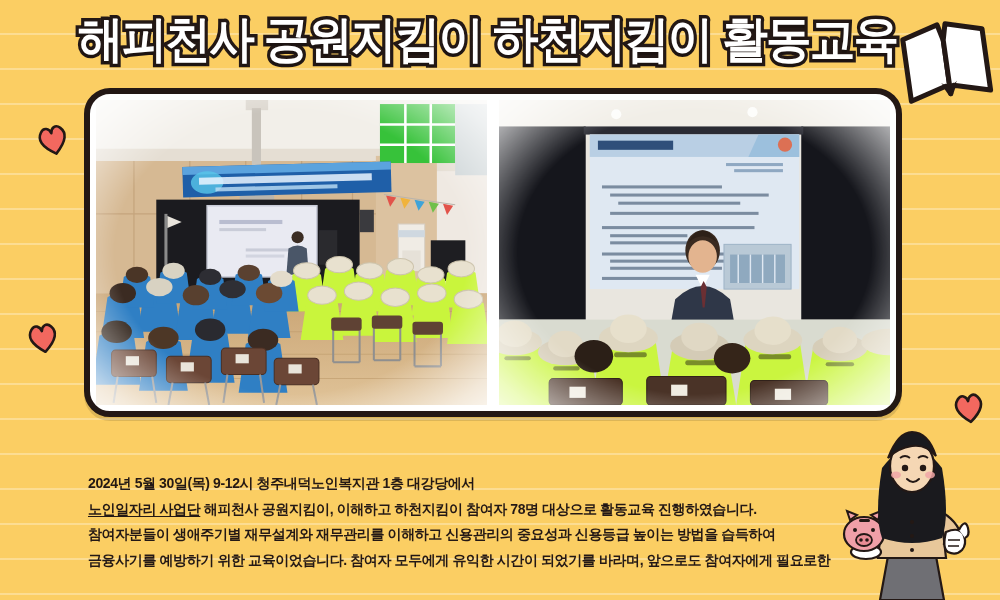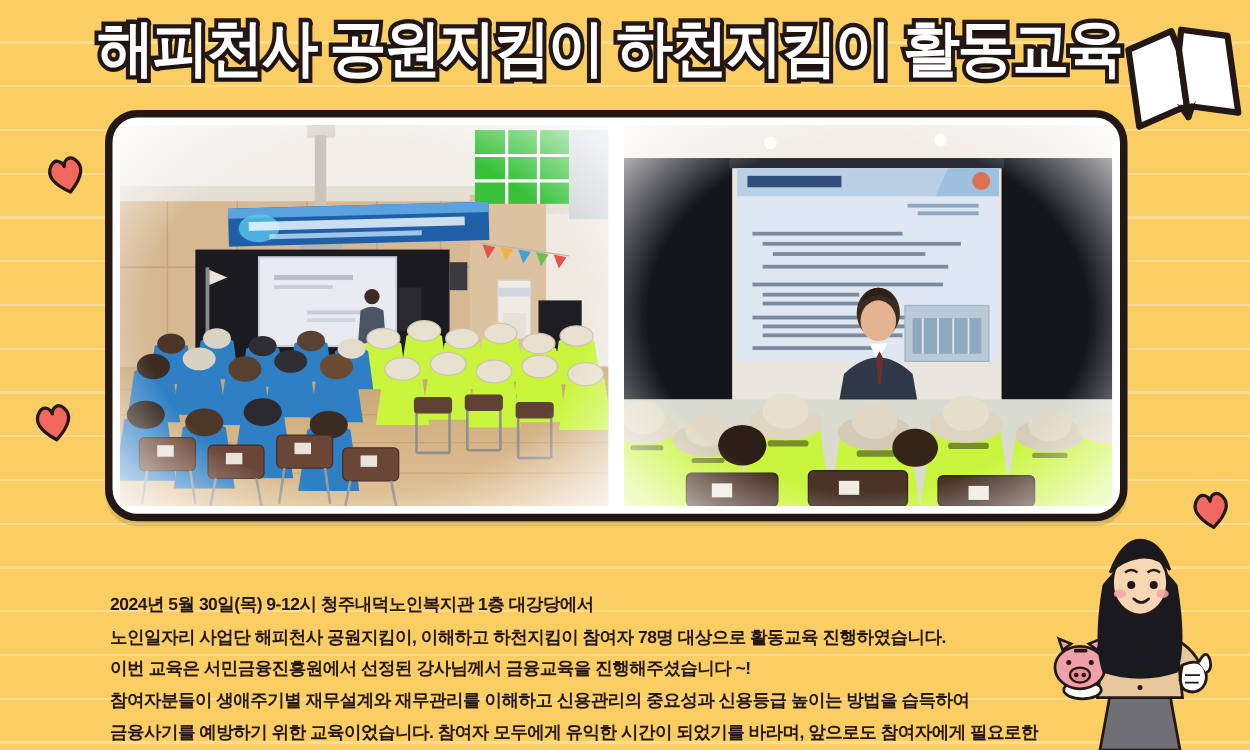--- a/index.html
+++ b/index.html
@@ -51,21 +51,21 @@
   }
 
   
   .body-text{
     position:absolute;left:88px;top:424px;width:830px;
     color:#231815;font-size:14px;font-weight:bold;line-height:25.5px;
     letter-spacing:-.4px;
     margin-top:47px;
   }
   .body-text .line{white-space:nowrap;}
-  .body-text .u{text-underline-offset:2px;}
+  .body-text .u{text-decoration:underline;text-underline-offset:2px;}
 
   
   .heart{position:absolute;width:34px;height:32px;}
   .heart.h1{left:36px;top:124px;transform:rotate(-14deg);}
   .heart.h2{left:26px;top:322px;transform:rotate(-10deg);}
   .heart.h3{left:952px;top:392px;transform:rotate(-8deg);}
 
   
   .character{position:absolute;left:826px;top:418px;width:172px;height:182px;}
 </style>
@@ -402,21 +402,20 @@
 </div>
 <div class="heart h3">
   <svg viewBox="0 0 34 32" width="34" height="32">
     <path d="M17 30 C4 20 2 12 7 6 C11 1 16 4 17 9 C18 4 23 1 27 6 C32 12 30 20 17 30 Z" fill="#f2685f" stroke="#231815" stroke-width="2.6" stroke-linejoin="round"></path>
   </svg>
 </div>
 
 <div class="body-text" style="color: rgb(35, 24, 21);">
     <div class="line"><span>2024년 5월 30일(목) 9-12시 청주내덕노인복지관 1층 대강당에서</span></div>
     <div class="line"><span class="u">노인일자리 사업단</span><span> 해피천사 공원지킴이, 이해하고 하천지킴이 참여자 78명 대상으로 활동교육 진행하였습니다.</span></div>
-    <div class="line"><span>이번 </span><span class="u">교육은</span><span> 서민금융진흥원에서 선정된 강사님께서 금융교육을 진행해주셨습니다 ~!</span></div>
     <div class="line"><span>참여자분들이 생애주기별 재무설계와 재무관리를 이해하고 신용관리의 중요성과 신용등급 높이는 방법을 습득하여</span></div>
     <div class="line"><span>금융사기를 예방하기 위한 교육이었습니다. 참여자 모두에게 유익한 시간이 되었기를 바라며, 앞으로도 참여자에게 필요로한</span></div>
   </div>
 
 <div class="character">
   <svg viewBox="0 0 172 182" width="172" height="182">
 
     <path d="M62 138 l48 0 l8 44 l-64 0 z" fill="#6f6f74" stroke="#231815" stroke-width="2.2"></path>
 
     <path d="M58 86 q28 -16 56 0 l6 54 l-68 0 z" fill="#e8c79a" stroke="#231815" stroke-width="2.2"></path>

